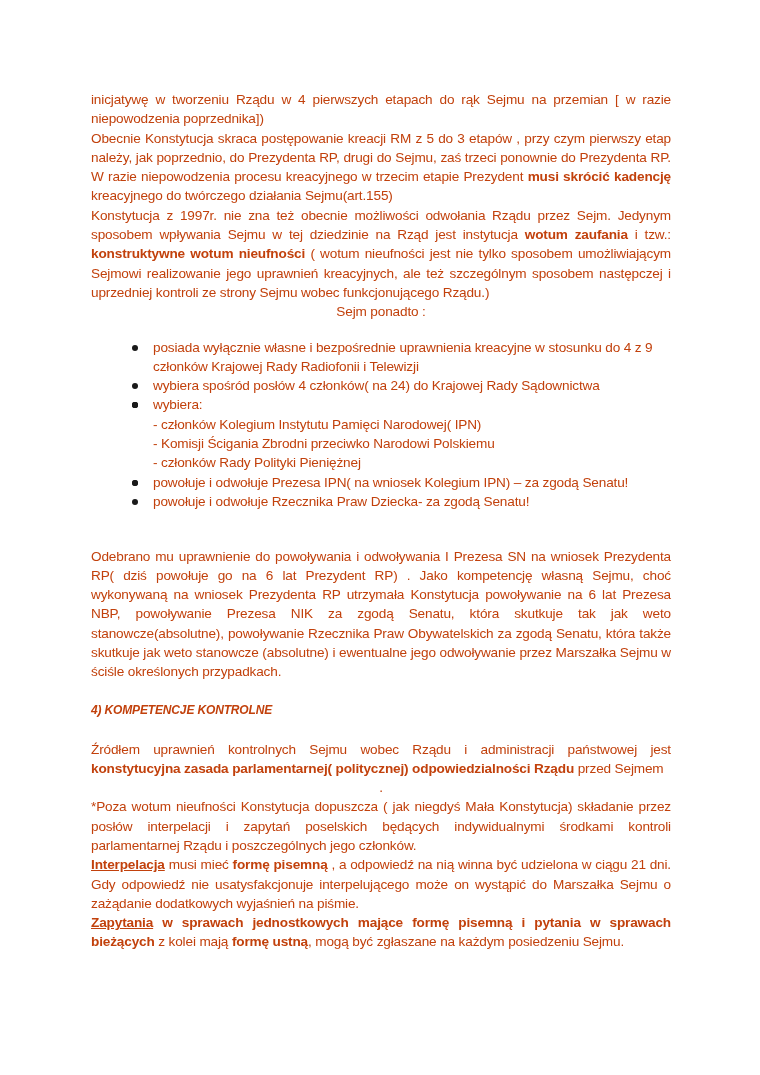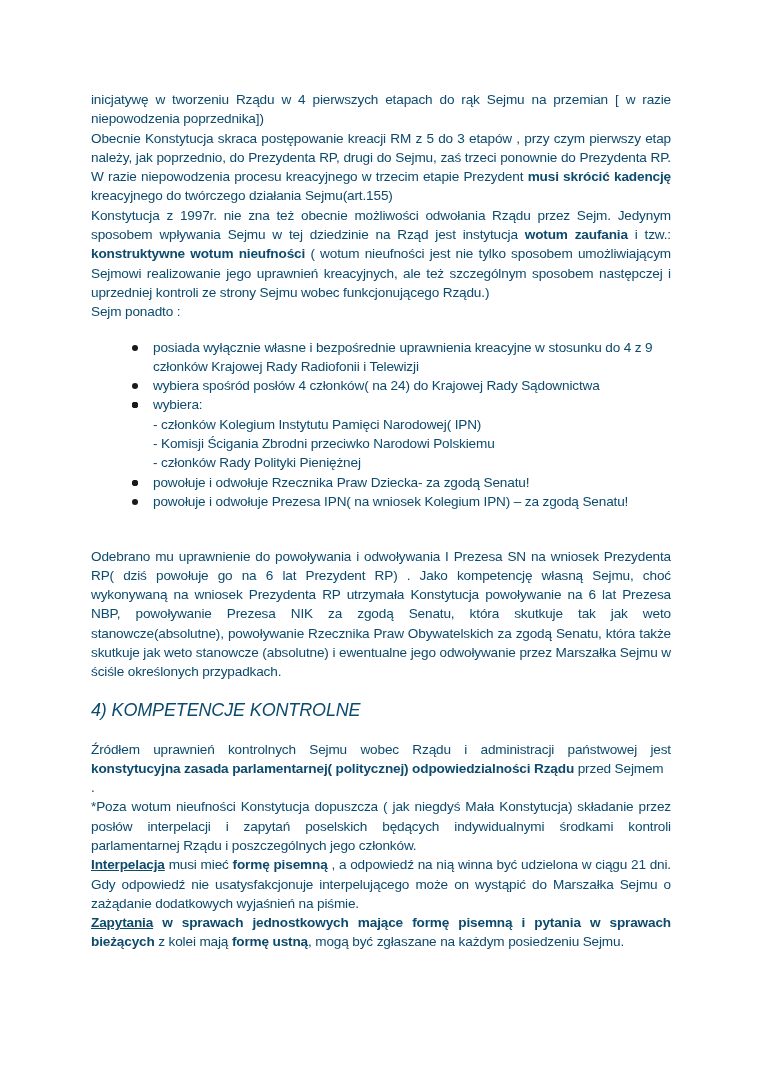--- a/index.html
+++ b/index.html
@@ -5,37 +5,37 @@
   html, body { margin: 0; padding: 0; background: #ffffff; }
   body { width: 760px; height: 1075px; position: relative; overflow: hidden; }
   .page {
     position: absolute;
     left: 91px;
     top: 90px;
     width: 580px;
     font-family: "Liberation Sans", sans-serif;
     font-size: 13.6px;
     line-height: 19.3px;
-    color: #0c4a6e;
+    color: #c2410c;
     letter-spacing: -0.15px;
   }
   .page p { margin: 0; text-align: justify; }
-  .page p.left { text-align: left; }
+  .page p.left { text-align: center; }
   .blank { height: 19.3px; }
   b { font-weight: bold; }
   u { }
   ul.bullets { margin: 16px; padding: 0; list-style: none; }
   ul.bullets li { position: relative; padding-left: 46px; text-align: left; }
   ul.bullets li .bullet {
     position: absolute; left: 25px; top: 7px;
     width: 6px; height: 6px; border-radius: 50%; background: #1a1a1a;
   }
   .sub { display: block; }
   h4.heading {
-    margin: 0; font-size: 18px; font-weight: normal; font-style: italic; line-height: 19.3px;
+    margin: 0; font-size: 12px; font-weight: bold; font-style: italic; line-height: 19.3px;
   }
 </style>
 </head>
 <body>
 
 <div class="page">
 
   <p><span>inicjatywę w tworzeniu Rządu w 4 pierwszych etapach do rąk Sejmu na przemian [ w razie niepowodzenia poprzednika])</span></p>
 
   <p><span>Obecnie Konstytucja skraca postępowanie kreacji RM z 5 do 3 etapów , przy czym pierwszy etap należy, jak poprzednio, do Prezydenta RP, drugi do Sejmu, zaś trzeci ponownie do Prezydenta RP. W razie niepowodzenia procesu kreacyjnego w trzecim etapie Prezydent </span><b>musi skrócić kadencję</b><span> kreacyjnego do twórczego działania Sejmu(art.155)</span></p>
@@ -48,22 +48,22 @@
     <li><span class="bullet"></span><span>posiada wyłącznie własne i bezpośrednie uprawnienia kreacyjne w stosunku do 4 z 9 członków Krajowej Rady Radiofonii i Telewizji</span></li>
     <li><span class="bullet"></span><span>wybiera spośród posłów 4 członków( na 24) do Krajowej Rady Sądownictwa</span></li>
     <li><span class="bullet"></span></li>
     <li><span class="bullet"></span></li>
     <li><span class="bullet"></span><span>wybiera:</span>
       <span class="sub">- członków Kolegium Instytutu Pamięci Narodowej( IPN)</span>
       <span class="sub">- Komisji Ścigania Zbrodni przeciwko Narodowi Polskiemu</span>
       <span class="sub">- członków Rady Polityki Pieniężnej</span>
     </li>
     <li><span class="bullet"></span></li>
+    <li><span class="bullet"></span><span>powołuje  i odwołuje Prezesa IPN( na wniosek Kolegium IPN) – za zgodą Senatu!</span></li>
     <li><span class="bullet"></span><span>powołuje i odwołuje Rzecznika Praw Dziecka- za zgodą Senatu!</span></li>
-    <li><span class="bullet"></span><span>powołuje  i odwołuje Prezesa IPN( na wniosek Kolegium IPN) – za zgodą Senatu!</span></li>
   </ul>
 
   <div class="blank"></div>
 
   <p>Odebrano mu uprawnienie do powoływania i odwoływania I Prezesa SN na wniosek Prezydenta RP( dziś powołuje go na 6 lat Prezydent RP) . Jako kompetencję własną Sejmu, choć wykonywaną na wniosek Prezydenta RP utrzymała Konstytucja powoływanie na 6 lat Prezesa NBP, powoływanie Prezesa NIK za zgodą Senatu, która skutkuje tak jak weto stanowcze(absolutne), powoływanie Rzecznika Praw Obywatelskich za zgodą Senatu, która także skutkuje jak weto stanowcze (absolutne) i ewentualne jego odwoływanie przez Marszałka Sejmu w ściśle określonych przypadkach.</p>
 
   <div class="blank"></div>
 
   <h4 class="heading">4) KOMPETENCJE KONTROLNE</h4>
 

